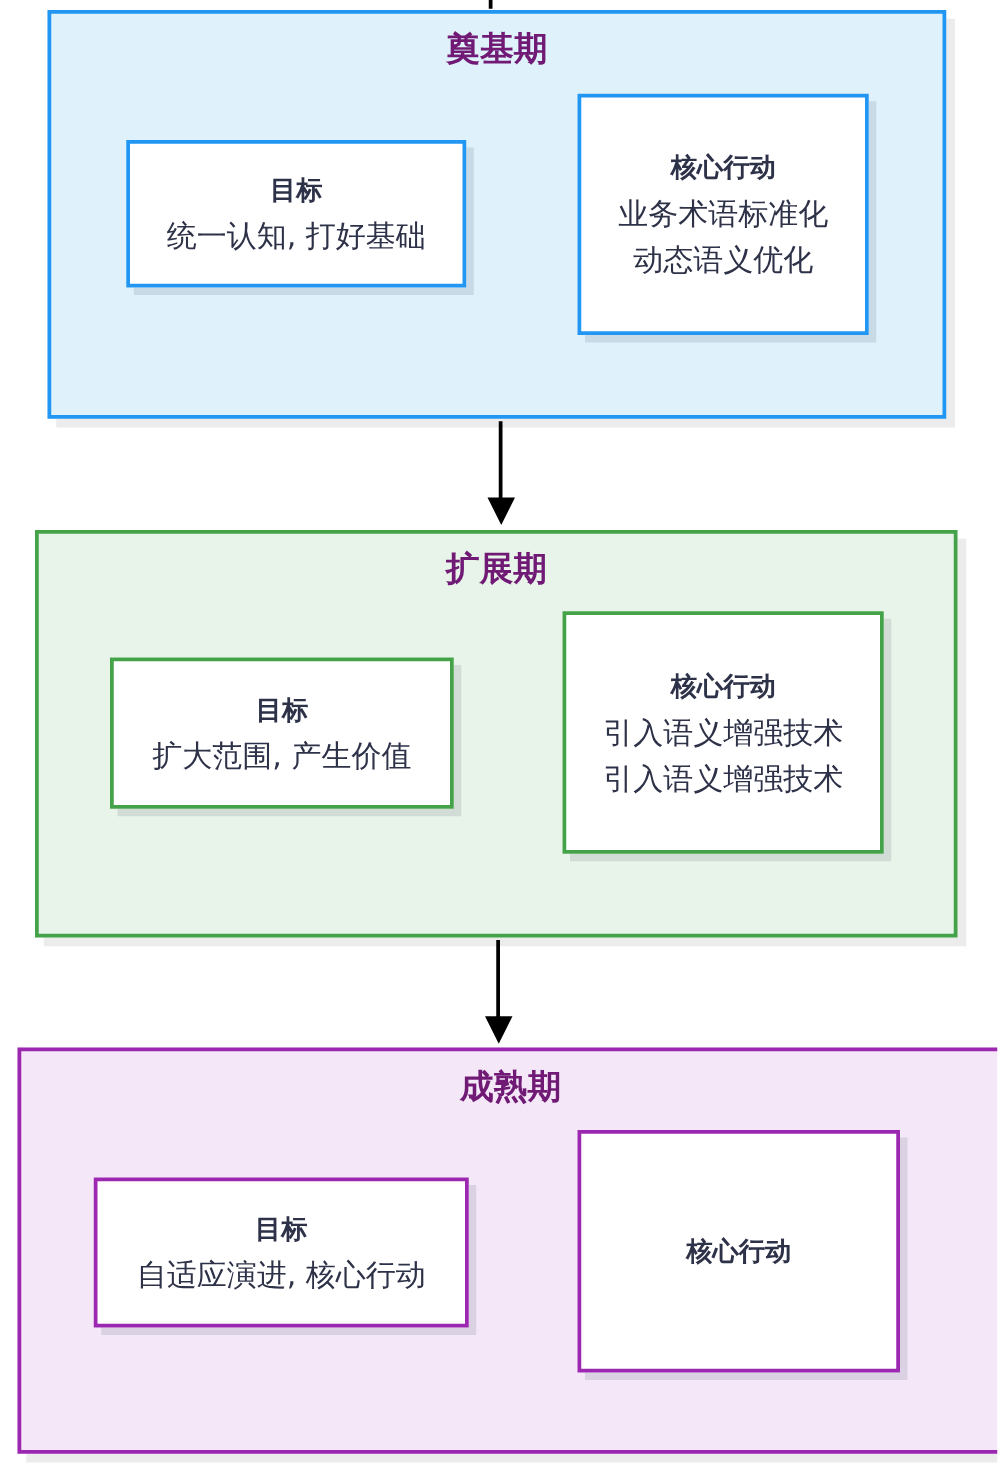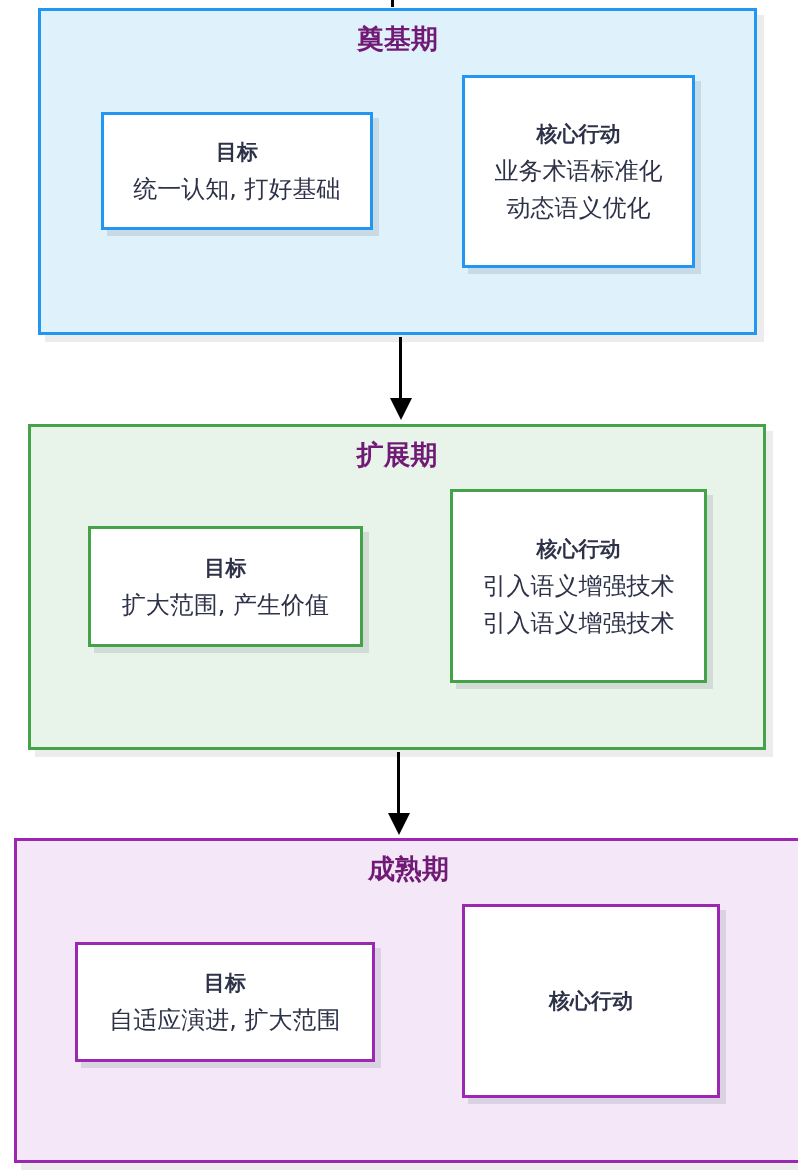--- a/index.html
+++ b/index.html
@@ -120,20 +120,20 @@
     </div>
   </section>
 
   <div class="connector-line line-1"></div>
   <div class="connector-head head-1"></div>
 
   <section class="phase phase-2" style="border-color: rgb(156, 39, 176); background: rgb(243, 231, 248);">
     <h2 class="phase-title">成熟期</h2>
     <div class="node goal-2" style="border-color: rgb(156, 39, 176);">
       <div class="node-title">目标</div>
-      <div class="node-line">自适应演进, 扩大范围</div>
+      <div class="node-line">自适应演进, 核心行动</div>
     </div>
     <div class="node actions-2" style="border-color: rgb(156, 39, 176);">
       <div class="node-title">核心行动</div>
     </div>
   </section>
 
 </div>
 
 </body></html>

